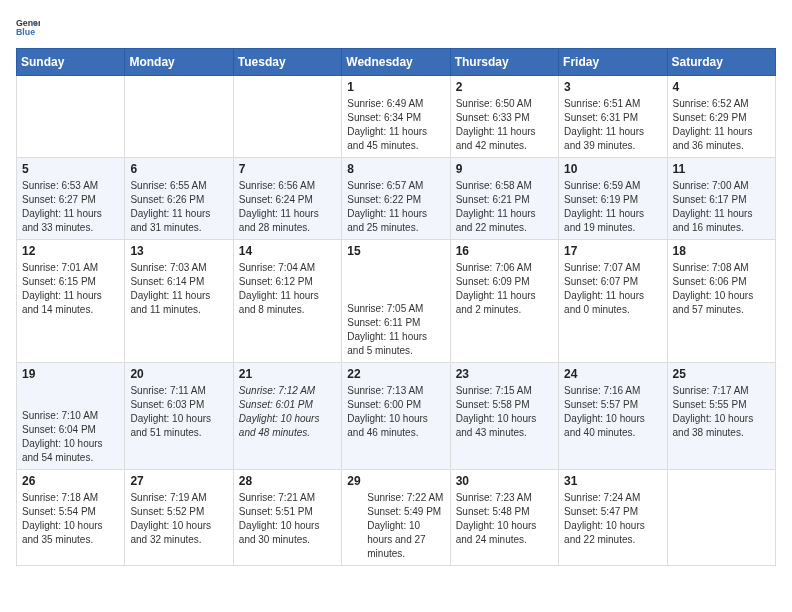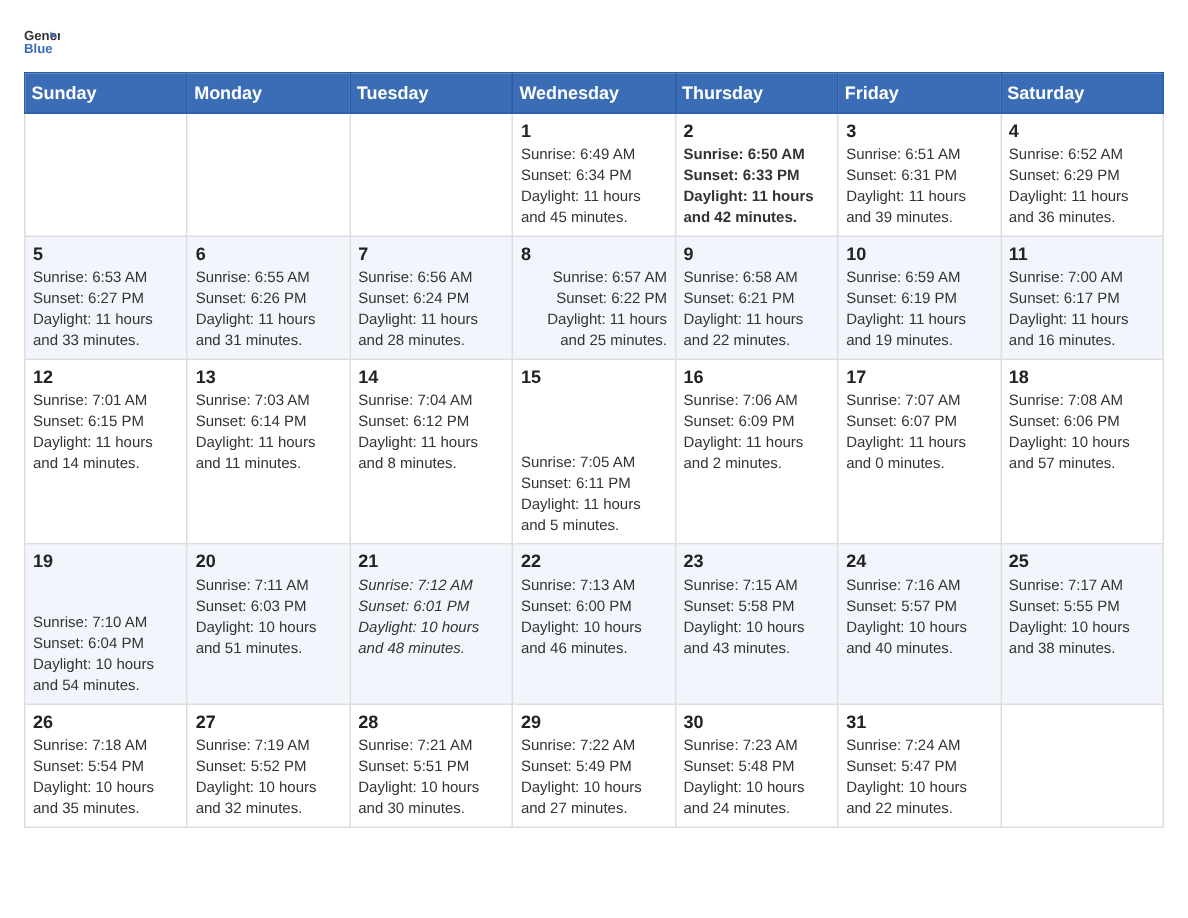--- a/index.html
+++ b/index.html
@@ -114,21 +114,21 @@
         <td class="empty-cell"></td>
         <td class="empty-cell"></td>
         <td>
           <div class="day-number">1</div>
           <div class="day-content" style="white-space: pre-line;">Sunrise: 6:49 AM
 Sunset: 6:34 PM
 Daylight: 11 hours and 45 minutes.</div>
         </td>
         <td>
           <div class="day-number">2</div>
-          <div class="day-content" style="white-space: pre-line; font-weight: bold;">Sunrise: 6:50 AM
+          <div class="day-content" style="white-space: pre-line;">Sunrise: 6:50 AM
 Sunset: 6:33 PM
 Daylight: 11 hours and 42 minutes.</div>
         </td>
         <td>
           <div class="day-number">3</div>
           <div class="day-content" style="white-space: pre-line;">Sunrise: 6:51 AM
 Sunset: 6:31 PM
 Daylight: 11 hours and 39 minutes.</div>
         </td>
         <td>
@@ -152,21 +152,21 @@
 Daylight: 11 hours and 31 minutes.</div>
         </td>
         <td>
           <div class="day-number">7</div>
           <div class="day-content" style="white-space: pre-line;">Sunrise: 6:56 AM
 Sunset: 6:24 PM
 Daylight: 11 hours and 28 minutes.</div>
         </td>
         <td>
           <div class="day-number">8</div>
-          <div class="day-content" style="white-space: pre-line; text-align: right;">Sunrise: 6:57 AM
+          <div class="day-content" style="white-space: pre-line;">Sunrise: 6:57 AM
 Sunset: 6:22 PM
 Daylight: 11 hours and 25 minutes.</div>
         </td>
         <td>
           <div class="day-number">9</div>
           <div class="day-content" style="white-space: pre-line;">Sunrise: 6:58 AM
 Sunset: 6:21 PM
 Daylight: 11 hours and 22 minutes.</div>
         </td>
         <td>
@@ -284,21 +284,21 @@
 Daylight: 10 hours and 32 minutes.</div>
         </td>
         <td>
           <div class="day-number">28</div>
           <div class="day-content" style="white-space: pre-line;">Sunrise: 7:21 AM
 Sunset: 5:51 PM
 Daylight: 10 hours and 30 minutes.</div>
         </td>
         <td>
           <div class="day-number">29</div>
-          <div class="day-content" style="white-space: pre-line;">Sunrise: 7:22 AM
+          <div class="day-content" style="white-space: pre-line; margin-left: 20px;">Sunrise: 7:22 AM
 Sunset: 5:49 PM
 Daylight: 10 hours and 27 minutes.</div>
         </td>
         <td>
           <div class="day-number">30</div>
           <div class="day-content" style="white-space: pre-line;">Sunrise: 7:23 AM
 Sunset: 5:48 PM
 Daylight: 10 hours and 24 minutes.</div>
         </td>
         <td>

